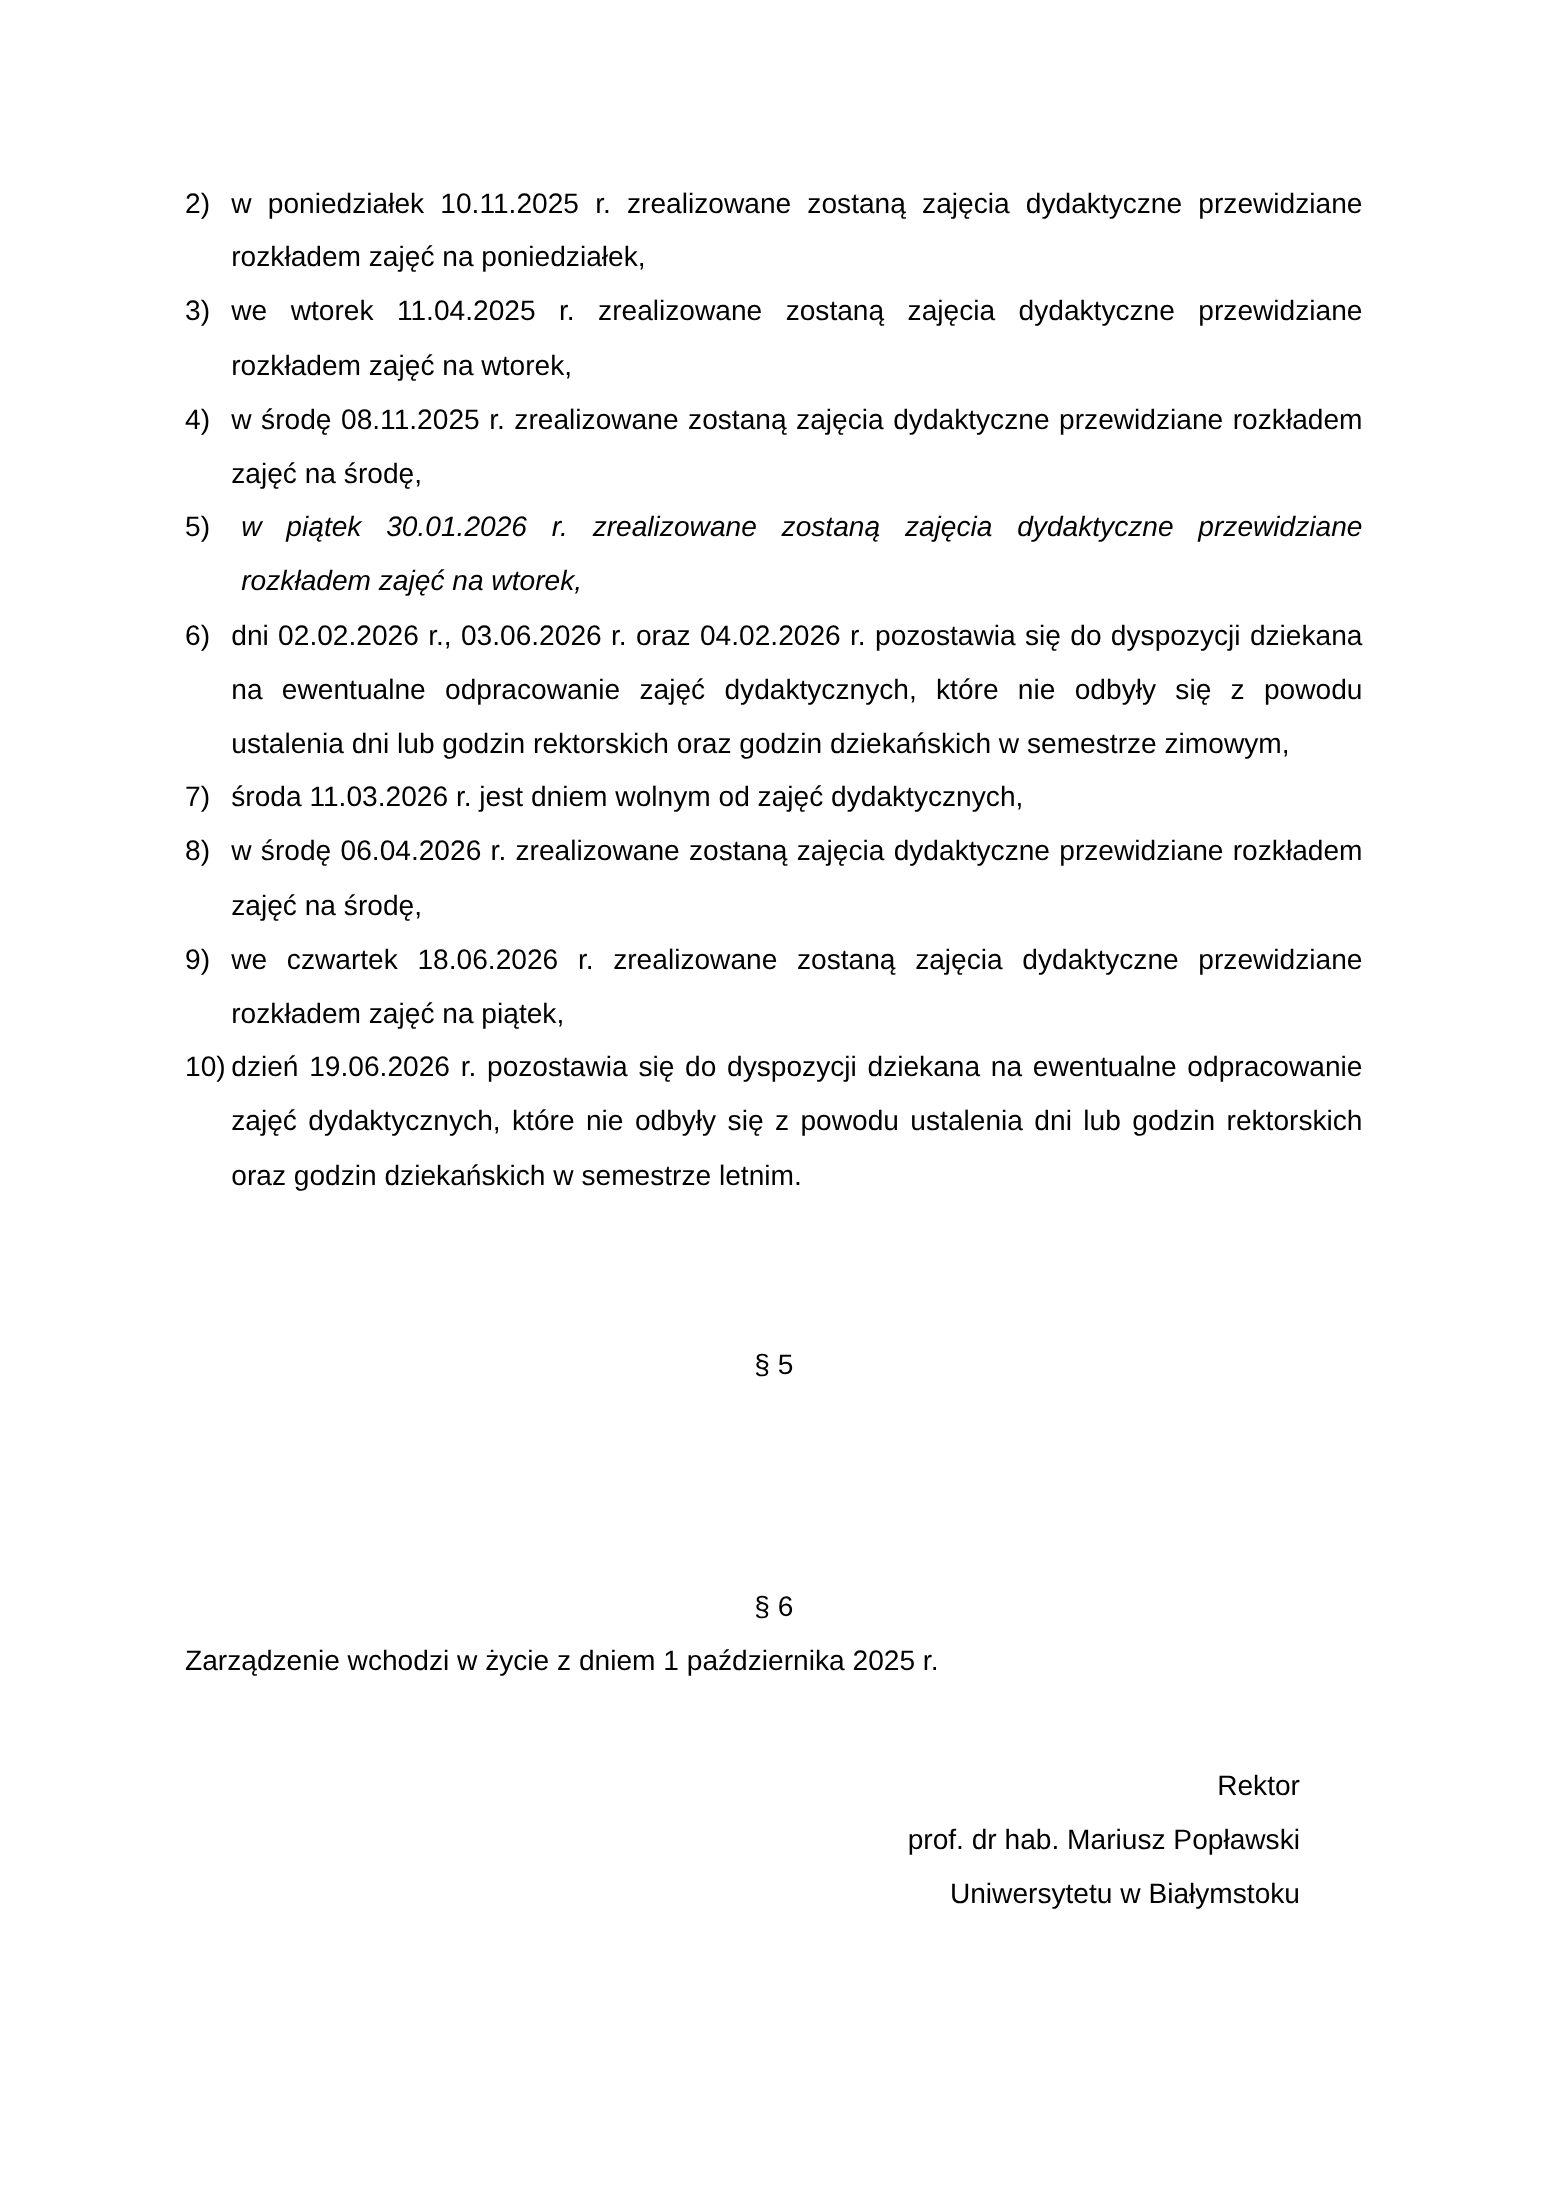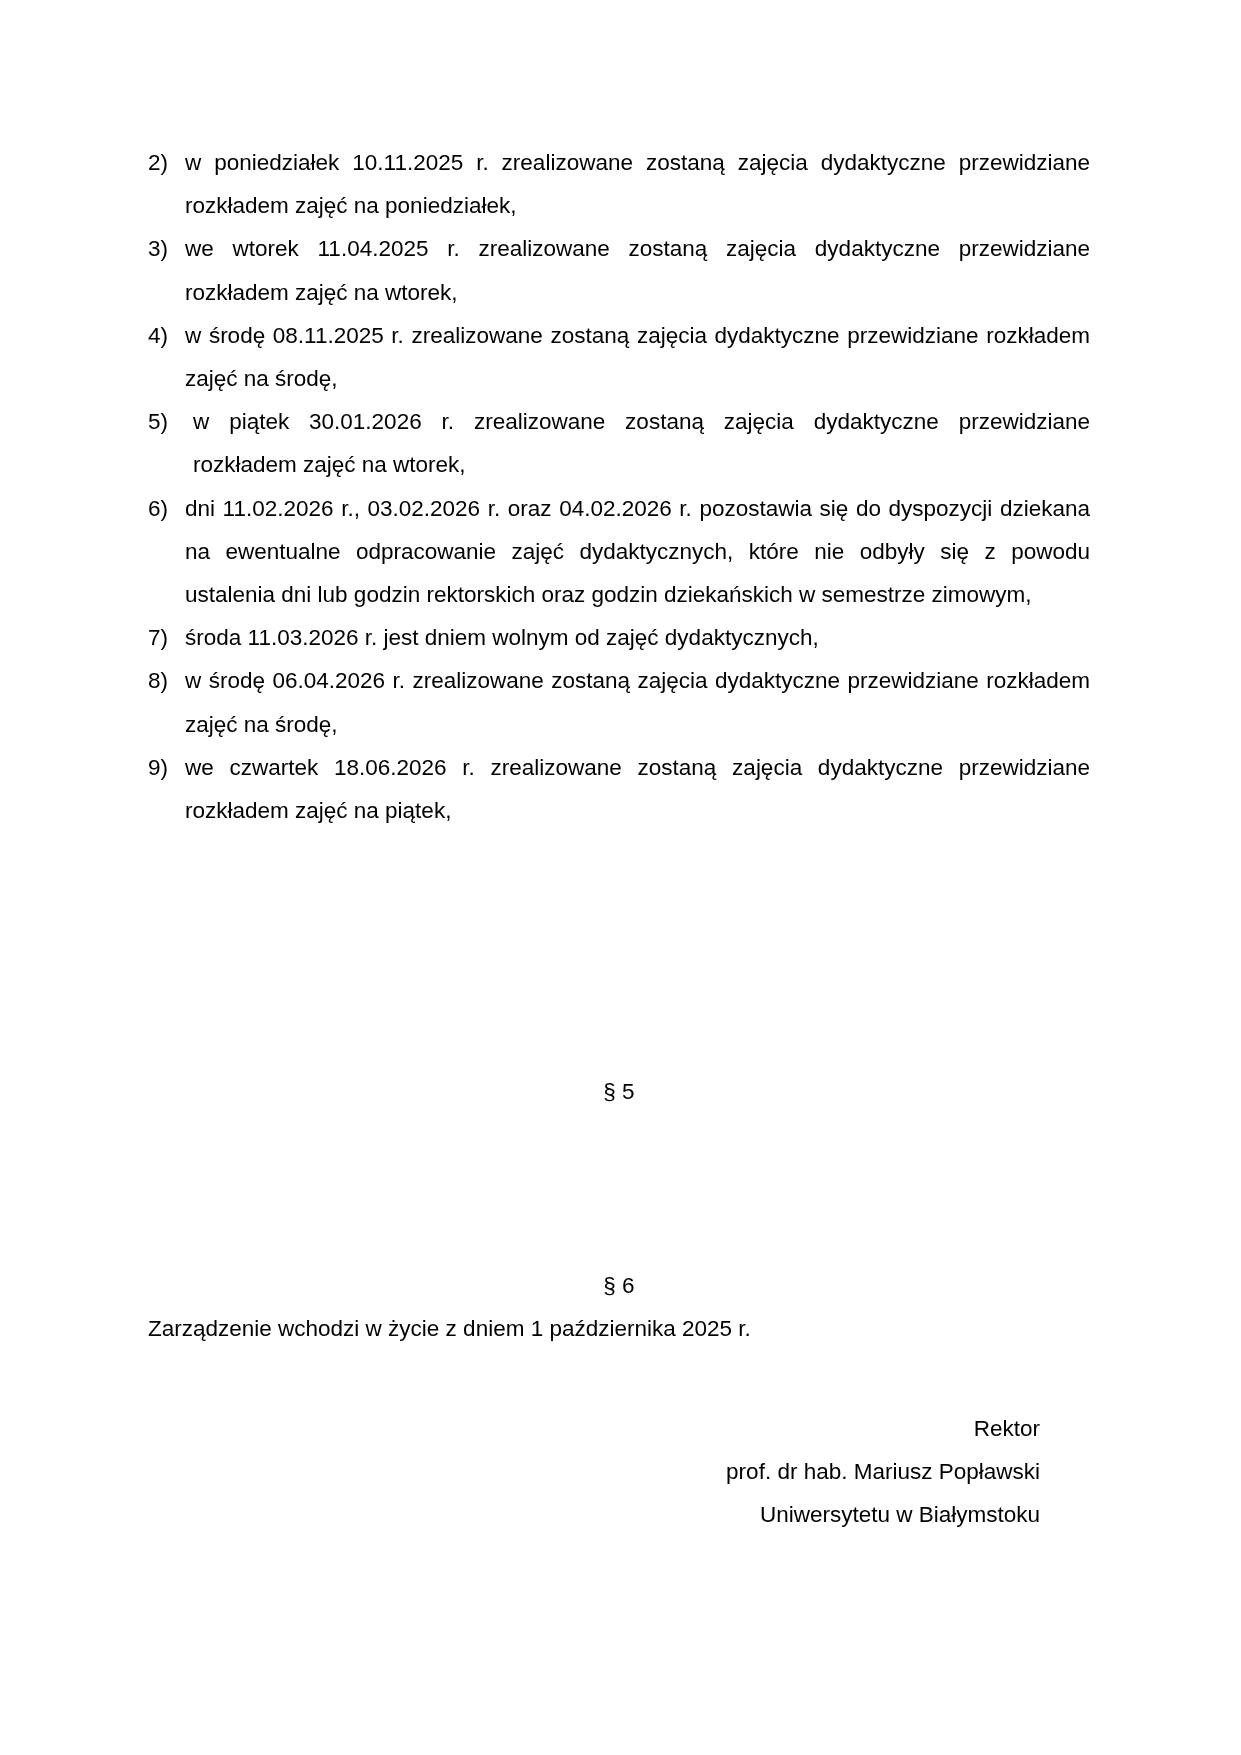--- a/index.html
+++ b/index.html
@@ -6,21 +6,21 @@
   body {
     width: 1241px; height: 1755px; position: relative; overflow: hidden;
     font-family: "Liberation Sans", sans-serif; color: #000000;
     font-size: 22.5px;
   }
   .page { position: absolute; left: 0; top: 0; width: 1241px; height: 1755px; }
   .list { position: absolute; left: 148px; top: 141px; width: 942px; }
   .item { position: relative; padding-left: 37px; line-height: 43.2px; text-align: justify; }
   .item .num { position: absolute; left: 0; top: 0; }
   .item .text { display: block; }
-  .item.shift .text { padding-left: 8px; }
+  .item.shift .text { padding-left: 8px; font-style: italic; }
   .item.tight .num { left: 0; }
   .section { position: absolute; left: 148px; width: 942px; }
   .para-mark { text-align: center; line-height: 43px; }
   .para-text { text-align: justify; line-height: 43.2px; text-align-last: left; }
   .sig { position: absolute; left: 660px; top: 1407px; width: 380px; text-align: right; line-height: 43px; }
 </style>
 </head>
 <body>
 
 <div class="page">
@@ -37,33 +37,37 @@
     <div class="item">
       <span class="num">4)</span>
       <span class="text">w środę 08.11.2025 r. zrealizowane zostaną zajęcia dydaktyczne przewidziane rozkładem zajęć na środę,</span>
     </div>
     <div class="item shift">
       <span class="num">5)</span>
       <span class="text">w piątek 30.01.2026 r. zrealizowane zostaną zajęcia dydaktyczne przewidziane rozkładem zajęć na wtorek,</span>
     </div>
     <div class="item">
       <span class="num">6)</span>
-      <span class="text">dni 11.02.2026 r., 03.02.2026 r. oraz 04.02.2026 r. pozostawia się do dyspozycji dziekana na ewentualne odpracowanie zajęć dydaktycznych, które nie odbyły się z powodu ustalenia dni lub godzin rektorskich oraz godzin dziekańskich w semestrze zimowym,</span>
+      <span class="text">dni 02.02.2026 r., 03.06.2026 r. oraz 04.02.2026 r. pozostawia się do dyspozycji dziekana na ewentualne odpracowanie zajęć dydaktycznych, które nie odbyły się z powodu ustalenia dni lub godzin rektorskich oraz godzin dziekańskich w semestrze zimowym,</span>
     </div>
     <div class="item">
       <span class="num">7)</span>
       <span class="text">środa 11.03.2026 r. jest dniem wolnym od zajęć dydaktycznych,</span>
     </div>
     <div class="item">
       <span class="num">8)</span>
       <span class="text">w środę 06.04.2026 r. zrealizowane zostaną zajęcia dydaktyczne przewidziane rozkładem zajęć na środę,</span>
     </div>
     <div class="item">
       <span class="num">9)</span>
       <span class="text">we czwartek 18.06.2026 r. zrealizowane zostaną zajęcia dydaktyczne przewidziane rozkładem zajęć na piątek,</span>
+    </div>
+    <div class="item tight">
+      <span class="num">10)</span>
+      <span class="text">dzień 19.06.2026 r. pozostawia się do dyspozycji dziekana na ewentualne odpracowanie zajęć dydaktycznych, które nie odbyły się z powodu ustalenia dni lub godzin rektorskich oraz godzin dziekańskich w semestrze letnim.</span>
     </div>
   </div>
 
   <div class="section" style="top:1070px;">
     <div class="para-mark">§ 5</div>
   </div>
 
   <div class="section" style="top:1264px;">
     <div class="para-mark">§ 6</div>
     <div class="para-text">Zarządzenie wchodzi w życie z dniem 1 października 2025 r.</div>

